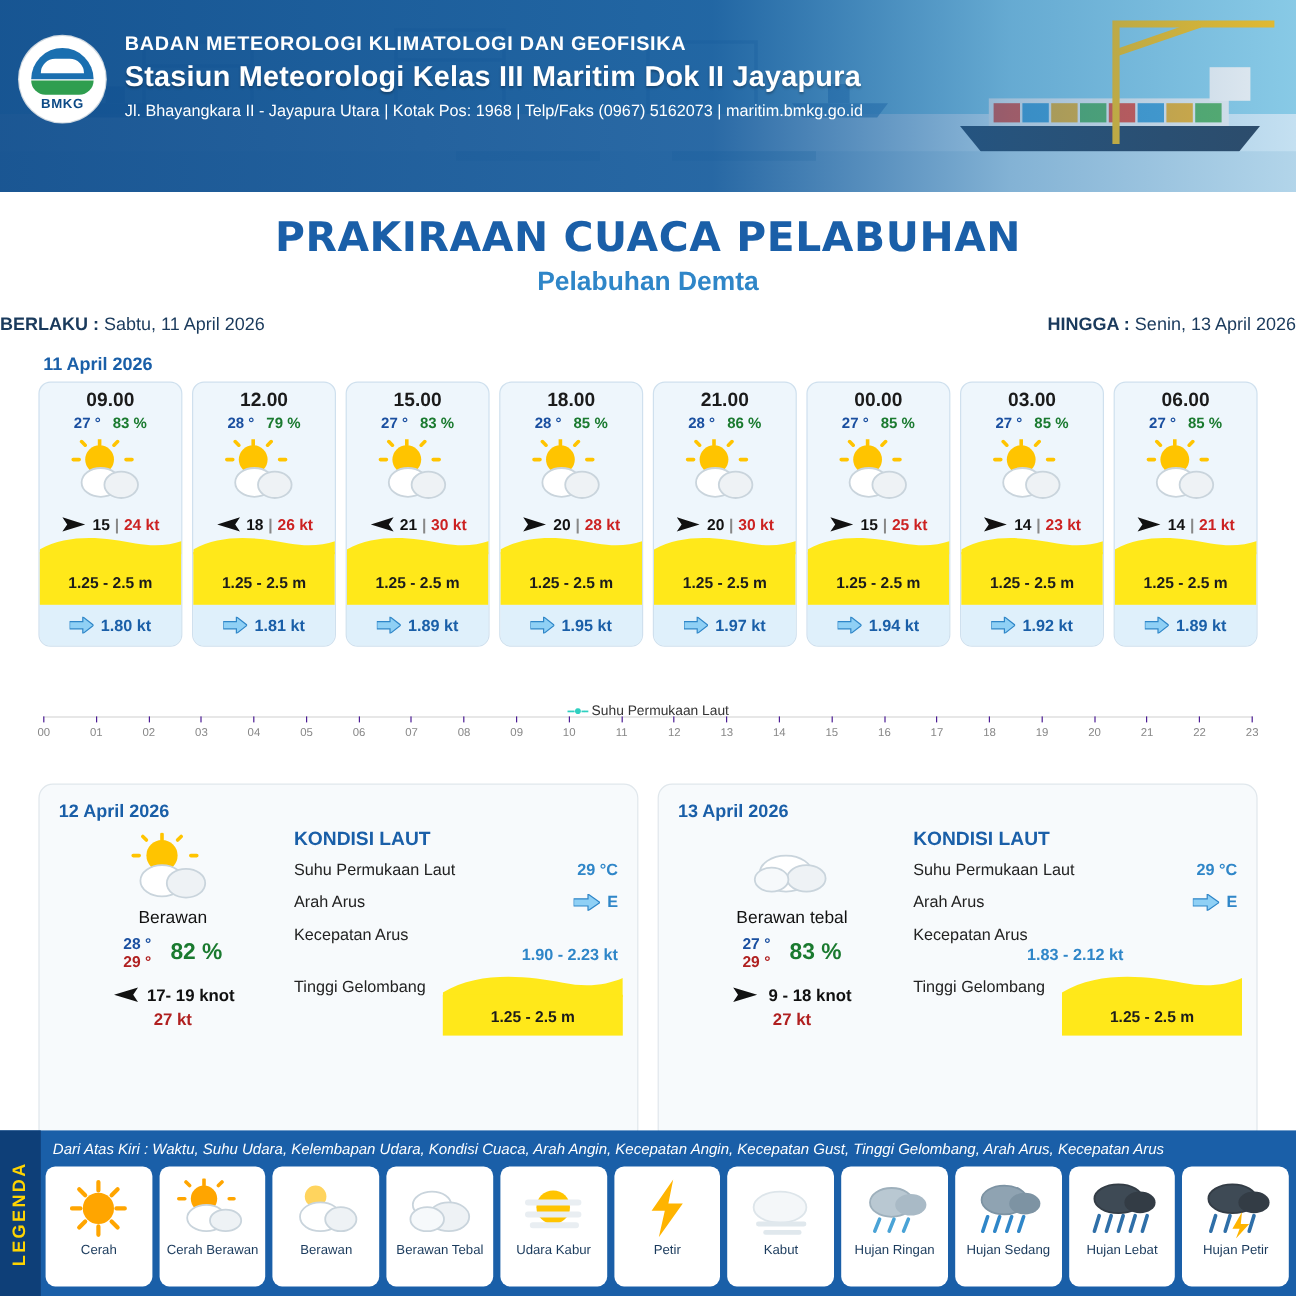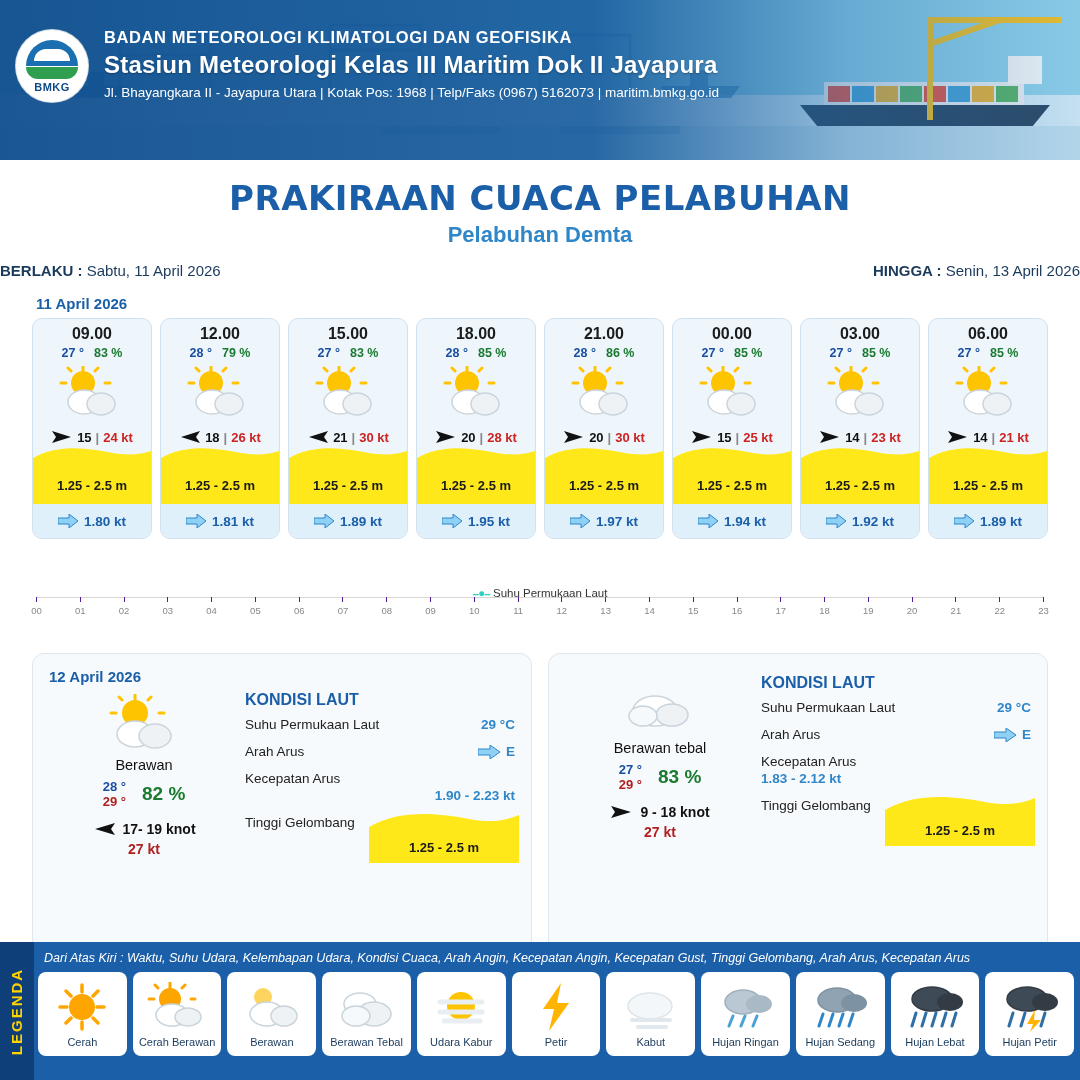--- a/index.html
+++ b/index.html
@@ -114,21 +114,21 @@
   .legend-wrap { position:absolute; left:0; bottom:0; width:1080px; height:138px; background:#1a5fa8; }
   .legend-side {
     position:absolute; left:0; top:0; width:34px; height:138px; background:#0e3f78;
     color:#ffd400; font-weight:bold; font-size:15px; letter-spacing:2px;
     display:flex; align-items:center; justify-content:center;
   }
   .legend-side span { transform:rotate(-90deg); white-space:nowrap;}
   .legend-note { position:absolute; left:44px; top:9px; font-size:12.5px; color:#ffffff; font-style:italic;}
   .legend-items { position:absolute; left:38px; top:30px; right:6px; display:flex; gap:6px;}
   .li {
-    width:90px; background:#ffffff; border-radius:8px; height:84px;
+    width:90px; background:#ffffff; border-radius:8px; height:100px;
     display:flex; flex-direction:column; align-items:center; justify-content:flex-start; padding-top:6px;
   }
   .li .li-ic { height:58px; display:flex; align-items:center; justify-content:center;}
   .li .li-lb { font-size:11px; color:#1a3a5c; text-align:center; line-height:1.1; padding:0 2px;}
 </style>
 </head>
 <body>
 
 <div class="header">
   <div class="hdr-sky"></div>
@@ -666,20 +666,21 @@
               <path d="M0 20 C30 2, 70 6, 100 12 C120 16, 136 14, 150 8 L150 24 L0 24 Z" fill="#ffe81a"></path>
             </svg>
           <div class="yel"></div>
           <div class="txt">1.25 - 2.5 m</div>
         </div>
       </div>
     </div>
   </div>
 
   <div class="panel">
+    <div class="p-date">13 April 2026</div>
     <div class="p-body">
       <div class="p-left">
         <div class="p-icon">
           <svg width="86" height="60" viewBox="0 0 86 60">
               <ellipse cx="38" cy="34" rx="22" ry="15" fill="#ffffff" stroke="#c9d4dc" stroke-width="1.5"></ellipse>
               <ellipse cx="55" cy="38" rx="16" ry="11" fill="#eef2f5" stroke="#c9d4dc" stroke-width="1.5"></ellipse>
               <ellipse cx="26" cy="39" rx="14" ry="10" fill="#f6f9fb" stroke="#c9d4dc" stroke-width="1.5"></ellipse>
             </svg>
         </div>
         <div class="p-cond">Berawan tebal</div>
@@ -708,21 +709,21 @@
           <span>Arah Arus</span>
           <span style="display:flex;align-items:center;gap:6px;">
             <svg width="22" height="14" viewBox="0 0 22 14">
                 <path d="M0 4 L12 4 L12 0 L22 7 L12 14 L12 10 L0 10 Z" fill="#8fd0f5" stroke="#2f86c8" stroke-width="1"></path>
               </svg>
             <span class="v">E</span>
           </span>
         </div>
         <div class="p-row" style="display:block;">
           <div>Kecepatan Arus</div>
-          <div class="v" style="text-align:left;margin-top:2px;">1.83  - 2.12 kt</div>
+          <div class="v" style="text-align:center;margin-top:2px;">1.83  - 2.12 kt</div>
         </div>
         <div class="p-row">
           <span>Tinggi Gelombang</span>
         </div>
         <div class="p-wave-box">
           <svg viewBox="0 0 150 24" preserveAspectRatio="none" style="position:absolute;left:0;right:0;bottom:32px;width:150px;height:24px;">
               <path d="M0 20 C30 2, 70 6, 100 12 C120 16, 136 14, 150 8 L150 24 L0 24 Z" fill="#ffe81a"></path>
             </svg>
           <div class="yel"></div>
           <div class="txt">1.25 - 2.5 m</div>

